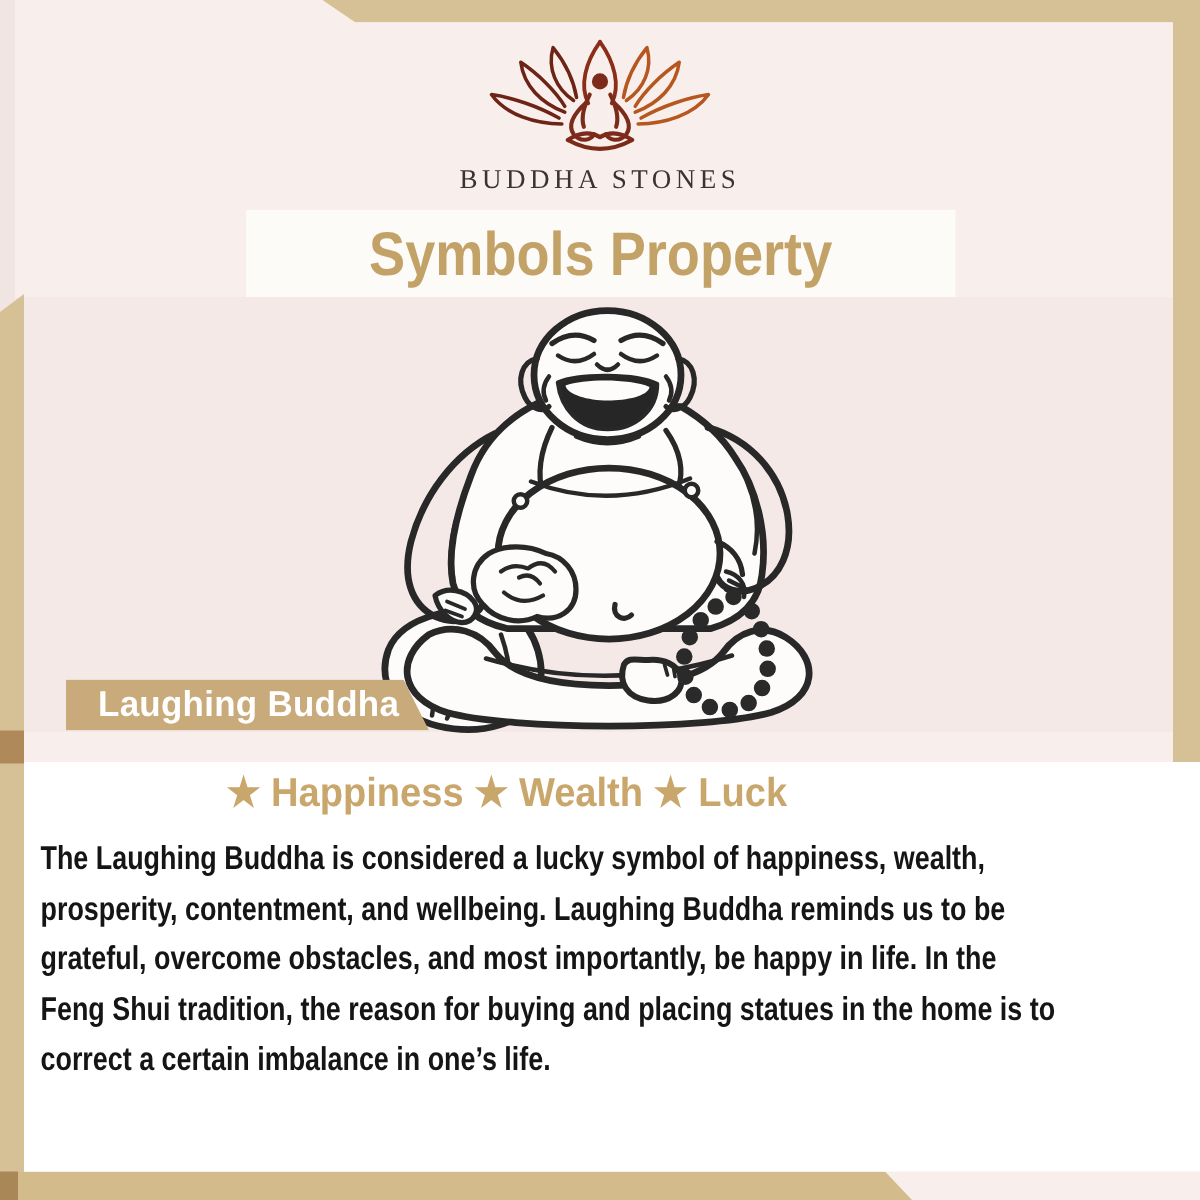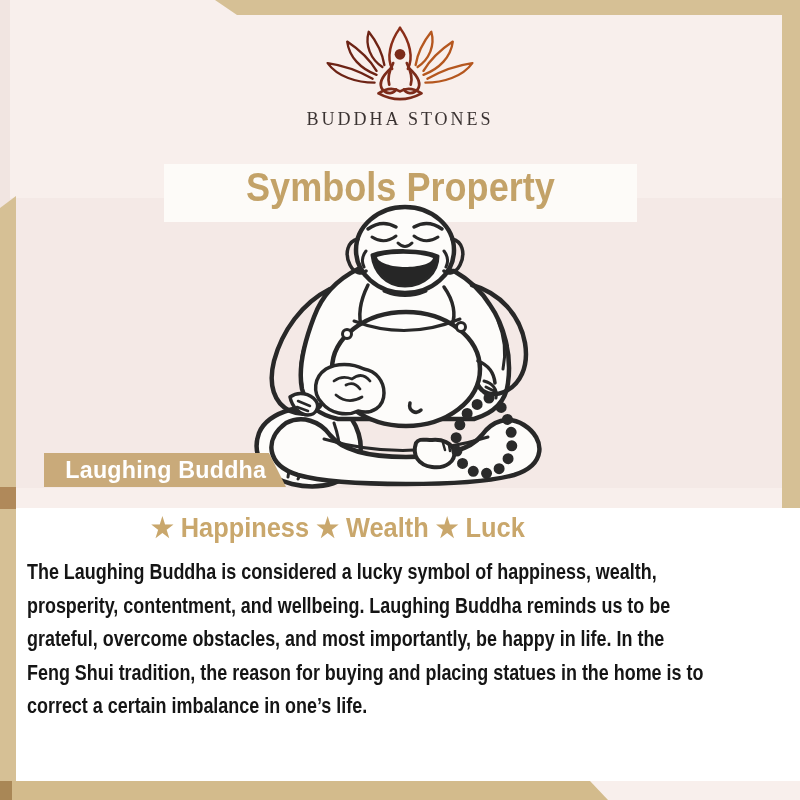--- a/index.html
+++ b/index.html
@@ -16,21 +16,21 @@
     clip-path:polygon(0 0,100% 0,100% 100%,0 calc(100% - 25px));}
   .left-ribbon{position:absolute;left:0;top:196px;width:16px;height:604px;background:#d6c095;
     clip-path:polygon(0 12px,100% 0,100% 100%,0 100%);}
   .ribbon-notch{position:absolute;left:0;top:487px;width:16px;height:22px;background:#b0895a;}
   .bottom-bar{position:absolute;left:0;top:781px;width:608px;height:19px;background:#d3bb8c;
     clip-path:polygon(0 0,calc(100% - 18px) 0,100% 100%,0 100%);}
   .bottom-corner{position:absolute;left:0;top:781px;width:12px;height:19px;background:#a98756;}
   
   .buddha-panel{position:absolute;left:10px;top:198px;width:772px;height:290px;background:#f4e9e6;}
   .title-band{position:absolute;left:164px;top:140px;width:473px;height:58px;background:#fdfbf8;
-    display:flex;justify-content:center;margin-top:24px;}
+    display:flex;align-items:center;justify-content:center;}
   .title-band span{
     font-size:41px;font-weight:700;color:#c3a268;letter-spacing:0;
     transform:scaleX(0.88);transform-origin:center;white-space:nowrap;}
   .content-box{position:absolute;left:16px;top:508px;width:784px;height:273px;background:#ffffff;}
   
   .logo{position:absolute;left:310px;top:22px;width:180px;height:88px;}
   .brand{position:absolute;left:0;top:109px;width:800px;text-align:center;
     font-family:"Liberation Serif", serif;font-size:18px;letter-spacing:3px;color:#3b3332;}
   
   .banner{position:absolute;left:16px;top:453px;width:242px;height:34px;background:#c9aa7a;

